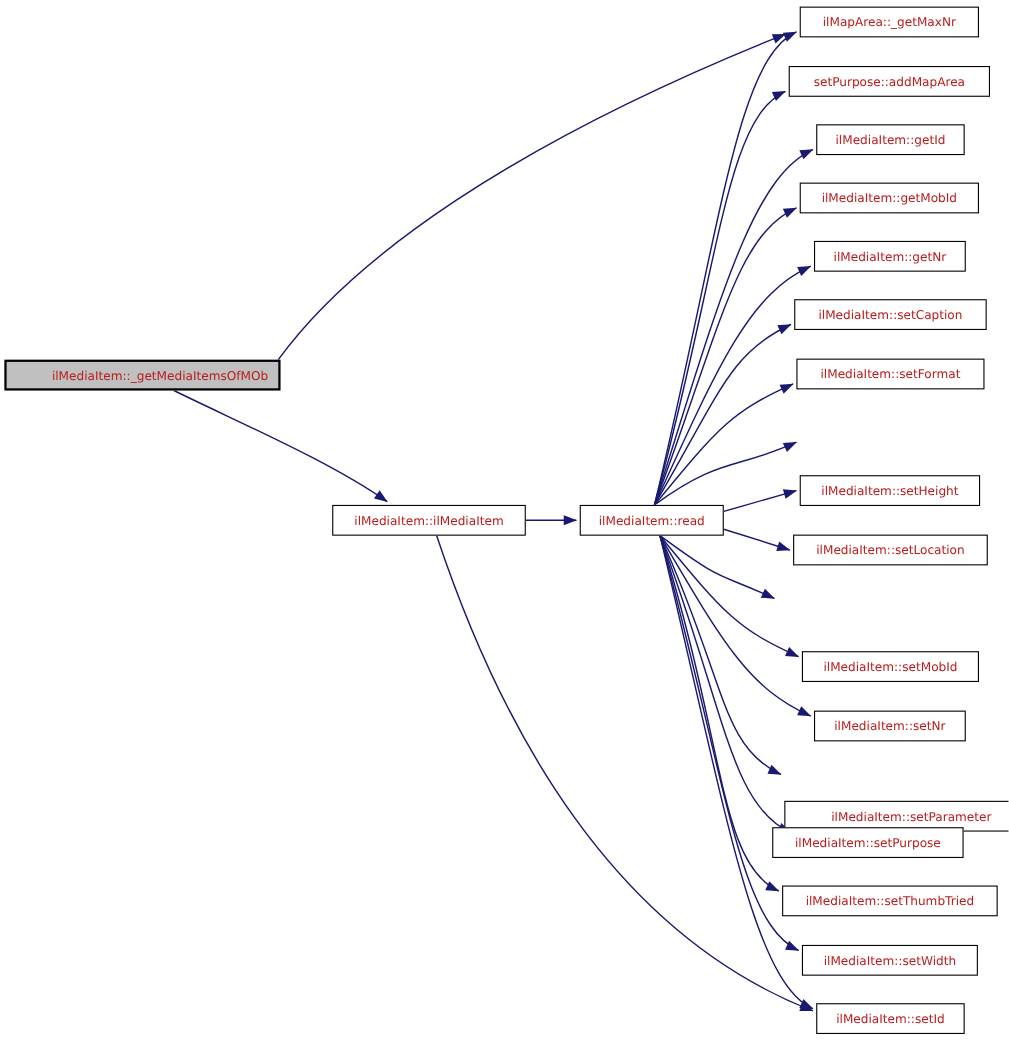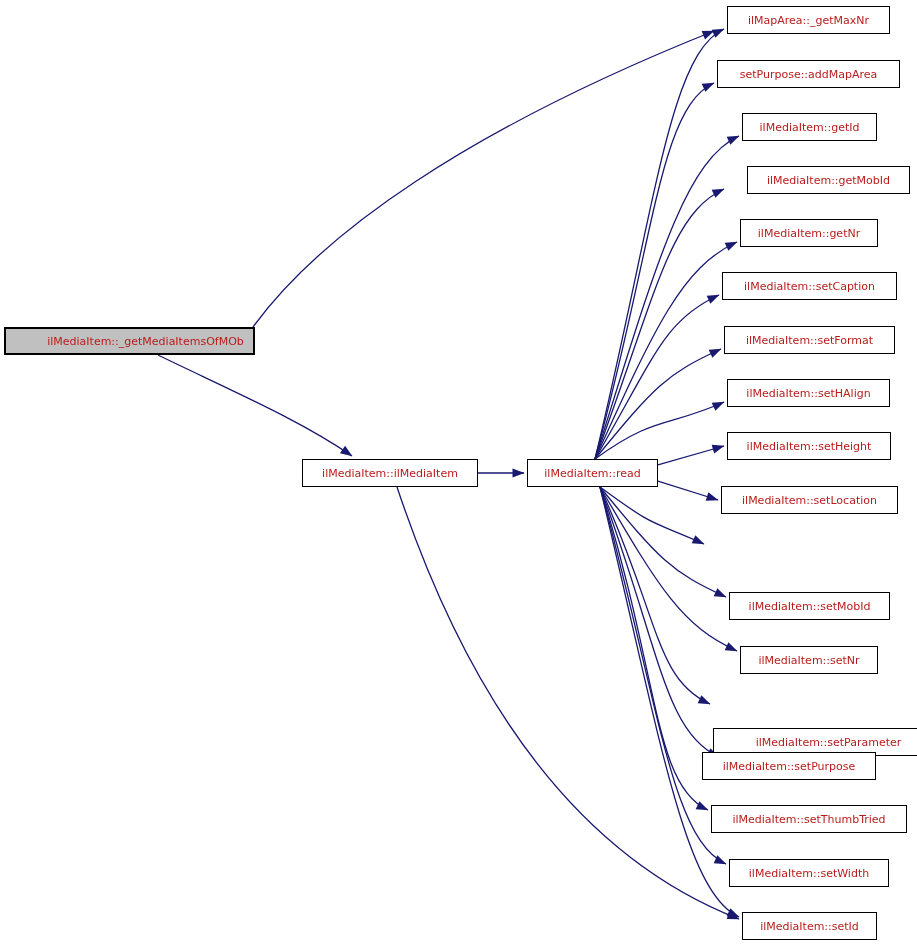--- a/index.html
+++ b/index.html
@@ -75,25 +75,24 @@
       <path d="M600,487 C660,707.0 671,839 726,864" fill="none" stroke="#191970" stroke-width="1.3" marker-end="url(#arrow)"></path>
       <path d="M600,487 C660,736.2 684,892 739,917" fill="none" stroke="#191970" stroke-width="1.3" marker-end="url(#arrow)"></path>
     </svg>
 
 <div class="node root" style="left: 4px; top: 327px; width: 251px; height: 28px; background: rgb(192, 192, 192); border-color: rgb(0, 0, 0); padding-left: 32px;">ilMediaItem::_getMediaItemsOfMOb</div>
     <div class="node" style="left: 302px; top: 459px; width: 176px; height: 28px; background: rgb(255, 255, 255); border-color: rgb(0, 0, 0);">ilMediaItem::ilMediaItem</div>
     <div class="node" style="left: 527px; top: 459px; width: 131px; height: 28px; background: rgb(255, 255, 255); border-color: rgb(0, 0, 0);">ilMediaItem::read</div>
     <div class="node" style="left: 727px; top: 6px; width: 163px; height: 28px; background: rgb(255, 255, 255); border-color: rgb(0, 0, 0);">ilMapArea::_getMaxNr</div>
     <div class="node" style="left: 717px; top: 60px; width: 183px; height: 28px; background: rgb(255, 255, 255); border-color: rgb(0, 0, 0);">setPurpose::addMapArea</div>
     <div class="node" style="left: 742px; top: 113px; width: 135px; height: 28px; background: rgb(255, 255, 255); border-color: rgb(0, 0, 0);">ilMediaItem::getId</div>
-    <div class="node" style="left: 727px; top: 166px; width: 163px; height: 28px; background: rgb(255, 255, 255); border-color: rgb(0, 0, 0); margin-left: 20px;">ilMediaItem::getMobId</div>
+    <div class="node" style="left: 727px; top: 166px; width: 163px; height: 28px; background: rgb(255, 255, 255); border-color: rgb(0, 0, 0);">ilMediaItem::getMobId</div>
     <div class="node" style="left: 740px; top: 219px; width: 138px; height: 28px; background: rgb(255, 255, 255); border-color: rgb(0, 0, 0);">ilMediaItem::getNr</div>
     <div class="node" style="left: 722px; top: 272px; width: 175px; height: 28px; background: rgb(255, 255, 255); border-color: rgb(0, 0, 0); text-align: right;">ilMediaItem::setCaption</div>
     <div class="node" style="left: 724px; top: 326px; width: 171px; height: 28px; background: rgb(255, 255, 255); border-color: rgb(0, 0, 0);">ilMediaItem::setFormat</div>
-    <div class="node" style="left: 727px; top: 379px; width: 163px; height: 28px; background: rgb(255, 255, 255); border-color: rgb(0, 0, 0);">ilMediaItem::setHAlign</div>
     <div class="node" style="left: 721px; top: 486px; width: 177px; height: 28px; background: rgb(255, 255, 255); border-color: rgb(0, 0, 0);">ilMediaItem::setLocation</div>
     <div class="node" style="left: 727px; top: 432px; width: 164px; height: 28px; background: rgb(255, 255, 255); border-color: rgb(0, 0, 0);">ilMediaItem::setHeight</div>
     <div class="node" style="left: 729px; top: 592px; width: 161px; height: 28px; background: rgb(255, 255, 255); border-color: rgb(0, 0, 0);">ilMediaItem::setMobId</div>
     <div class="node" style="left: 740px; top: 646px; width: 138px; height: 28px; background: rgb(255, 255, 255); border-color: rgb(0, 0, 0);">ilMediaItem::setNr</div>
     <div class="node" style="left: 713px; top: 728px; width: 231px; height: 28px; background: rgb(255, 255, 255); border-color: rgb(0, 0, 0);">ilMediaItem::setParameter</div>
     <div class="node" style="left: 702px; top: 752px; width: 174px; height: 28px; background: rgb(255, 255, 255); border-color: rgb(0, 0, 0);">ilMediaItem::setPurpose</div>
     <div class="node" style="left: 711px; top: 805px; width: 196px; height: 28px; background: rgb(255, 255, 255); border-color: rgb(0, 0, 0);">ilMediaItem::setThumbTried</div>
     <div class="node" style="left: 729px; top: 859px; width: 160px; height: 28px; background: rgb(255, 255, 255); border-color: rgb(0, 0, 0);">ilMediaItem::setWidth</div>
     <div class="node" style="left: 742px; top: 912px; width: 135px; height: 28px; background: rgb(255, 255, 255); border-color: rgb(0, 0, 0);">ilMediaItem::setId</div>
   </div>

